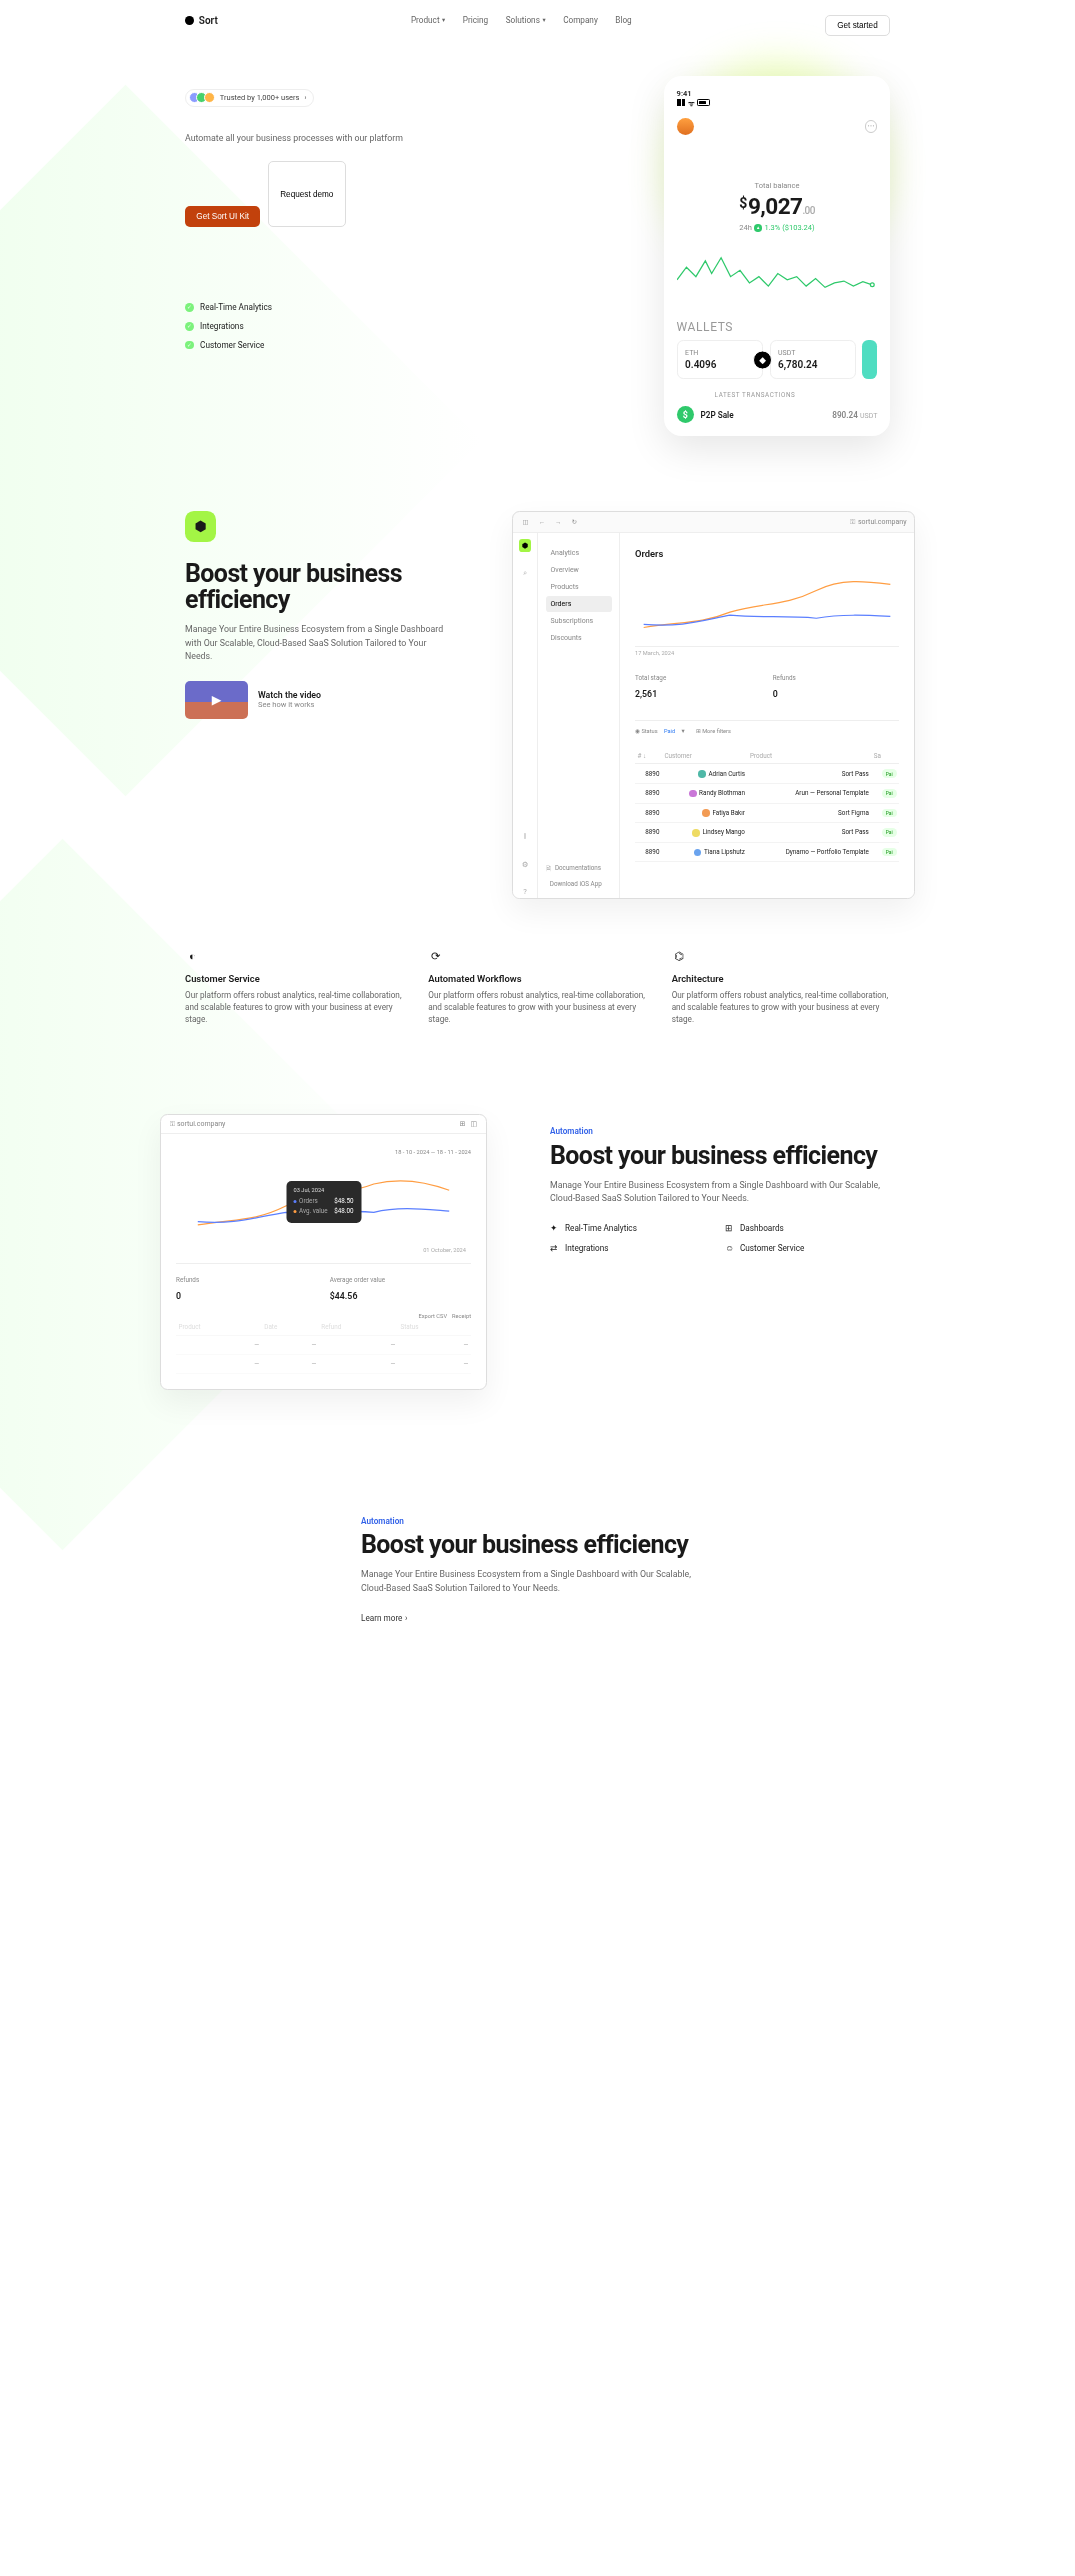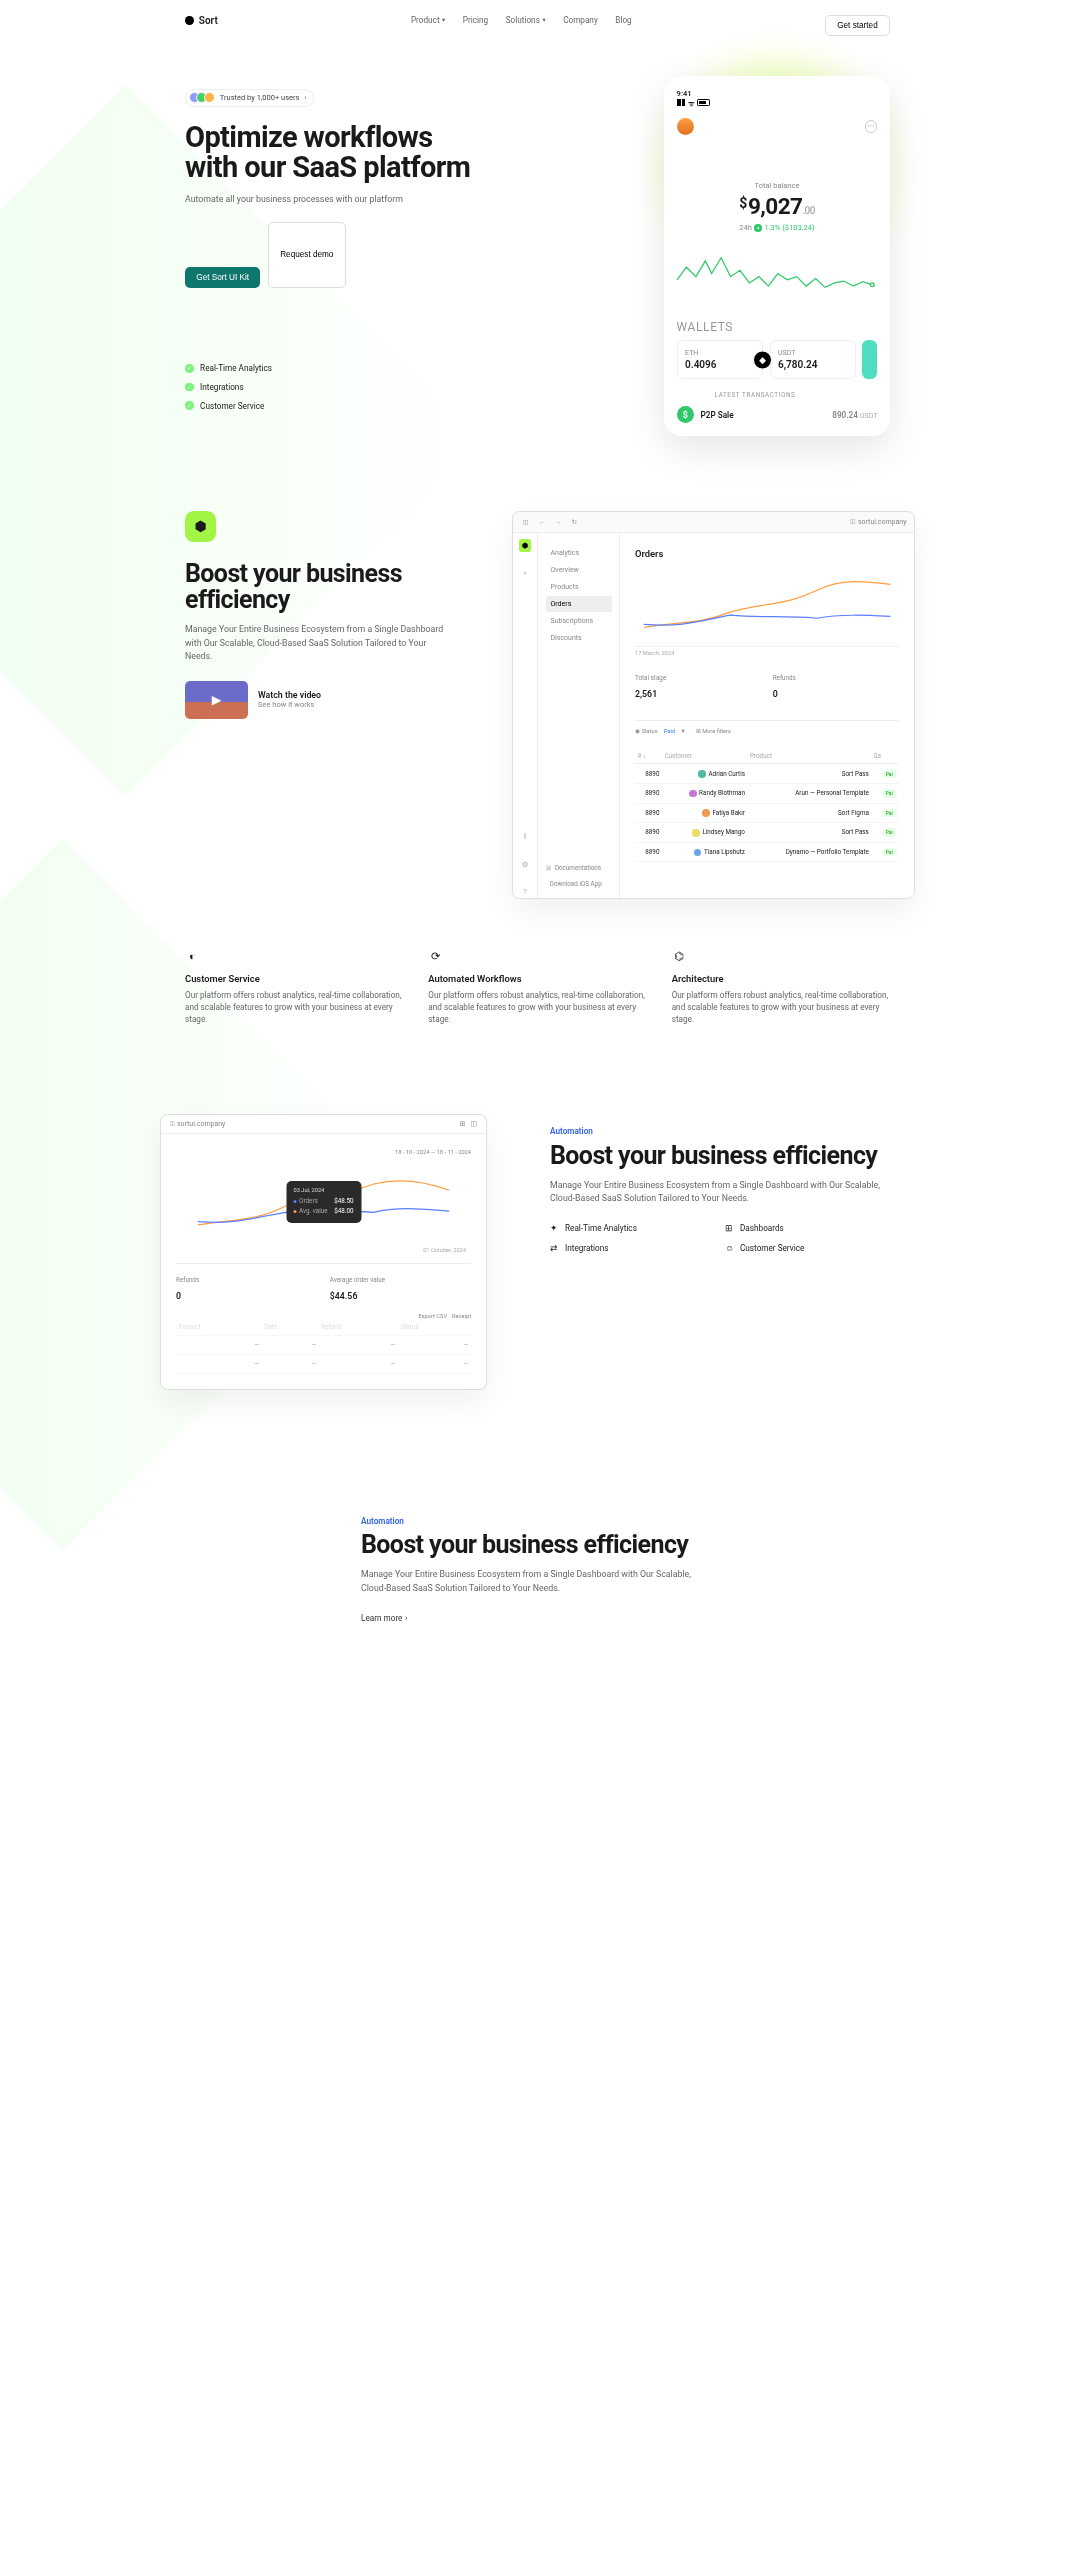--- a/index.html
+++ b/index.html
@@ -6,21 +6,21 @@
 body { font-family: -apple-system, BlinkMacSystemFont, "Segoe UI", Roboto, Helvetica, Arial, sans-serif; color: #1a1a1a; background: #fff; overflow-x: hidden; }
 .bg-diag { position: absolute; width: 503px; height: 503px; background: linear-gradient(135deg, rgba(220,255,217,.6), rgba(255,255,255,0)); transform: rotate(-45deg); z-index: -1; }
 
 .nav { display: flex; align-items: flex-start; justify-content: space-between; padding: 15px 25px; max-width: 755px; margin: 0 auto; }
 .logo { display: flex; align-items: center; gap: 5px; font-weight: 600; font-size: 10px; }
 .logo-dot { width: 8.8px; height: 8.8px; background: #000; border-radius: 50%; }
 .nav-links { display: flex; gap: 17.6px; font-size: 8.2px; color: #666; }
 .nav-links span { cursor: pointer; display: flex; align-items: center; gap: 2.5px; }
 .chev { font-size: 6.3px; }
 .btn-outline { border: 0.6px solid #ddd; background: #fff; padding: 5px 11.3px; border-radius: 5px; font-size: 8.2px; cursor: pointer; }
-.btn-primary { background: #0f766e; color: #fff; padding: 6.3px 11.3px; border-radius: 5px; font-size: 8.2px; cursor: pointer; border: none; margin-top: 45px; }
+.btn-primary { background: #c2410c; color: #fff; padding: 6.3px 11.3px; border-radius: 5px; font-size: 8.2px; cursor: pointer; border: none; margin-top: 45px; }
 .btn-secondary { background: #fff; border: 0.6px solid #ddd; padding: 6.3px 11.3px; border-radius: 5px; font-size: 8.2px; cursor: pointer; }
 
 .hero { display: flex; padding: 25px; max-width: 755px; margin: 0 auto; gap: 38px; position: relative; }
 .hero-left { flex: 1; padding-top: 12.6px; }
 .pill { display: inline-flex; align-items: center; gap: 5px; border: 0.6px solid #eee; border-radius: 12.6px; padding: 2.5px 6.3px 2.5px 2.5px; font-size: 7.5px; color: #444; margin-bottom: 15px; }
 .avatars { display: flex; }
 .av { width: 11.3px; height: 11.3px; border-radius: 50%; border: 1.3px solid #fff; margin-left: -3.8px; }
 .av:first-child { margin-left: 0; }
 .av.a1 { background: #8b9cff; } .av.a2 { background: #47d16c; } .av.a3 { background: #ffb547; }
 h1 { font-size: 29px; line-height: 1.05; font-weight: 700; letter-spacing: -0.6px; }
@@ -172,21 +172,20 @@
   <div class="hero-left">
     <div class="pill">
       <div class="avatars">
           <div class="av a1"></div>
           <div class="av a2"></div>
           <div class="av a3"></div>
         </div>
       <span>Trusted by 1,000+ users</span>
       <span class="chev">›</span>
     </div>
-    <h1><span>Optimize workflows</span><br><span>with our SaaS platform</span></h1>
     <p class="sub">Automate all your business processes with our platform</p>
     <div class="btn-row">
       <button class="btn-primary">Get Sort UI Kit</button>
       <button class="btn-secondary">Request demo</button>
     </div>
     <ul class="feat-list">
       <li>
           <span class="check">✓</span>
           <span>Real-Time Analytics</span>
         </li>

